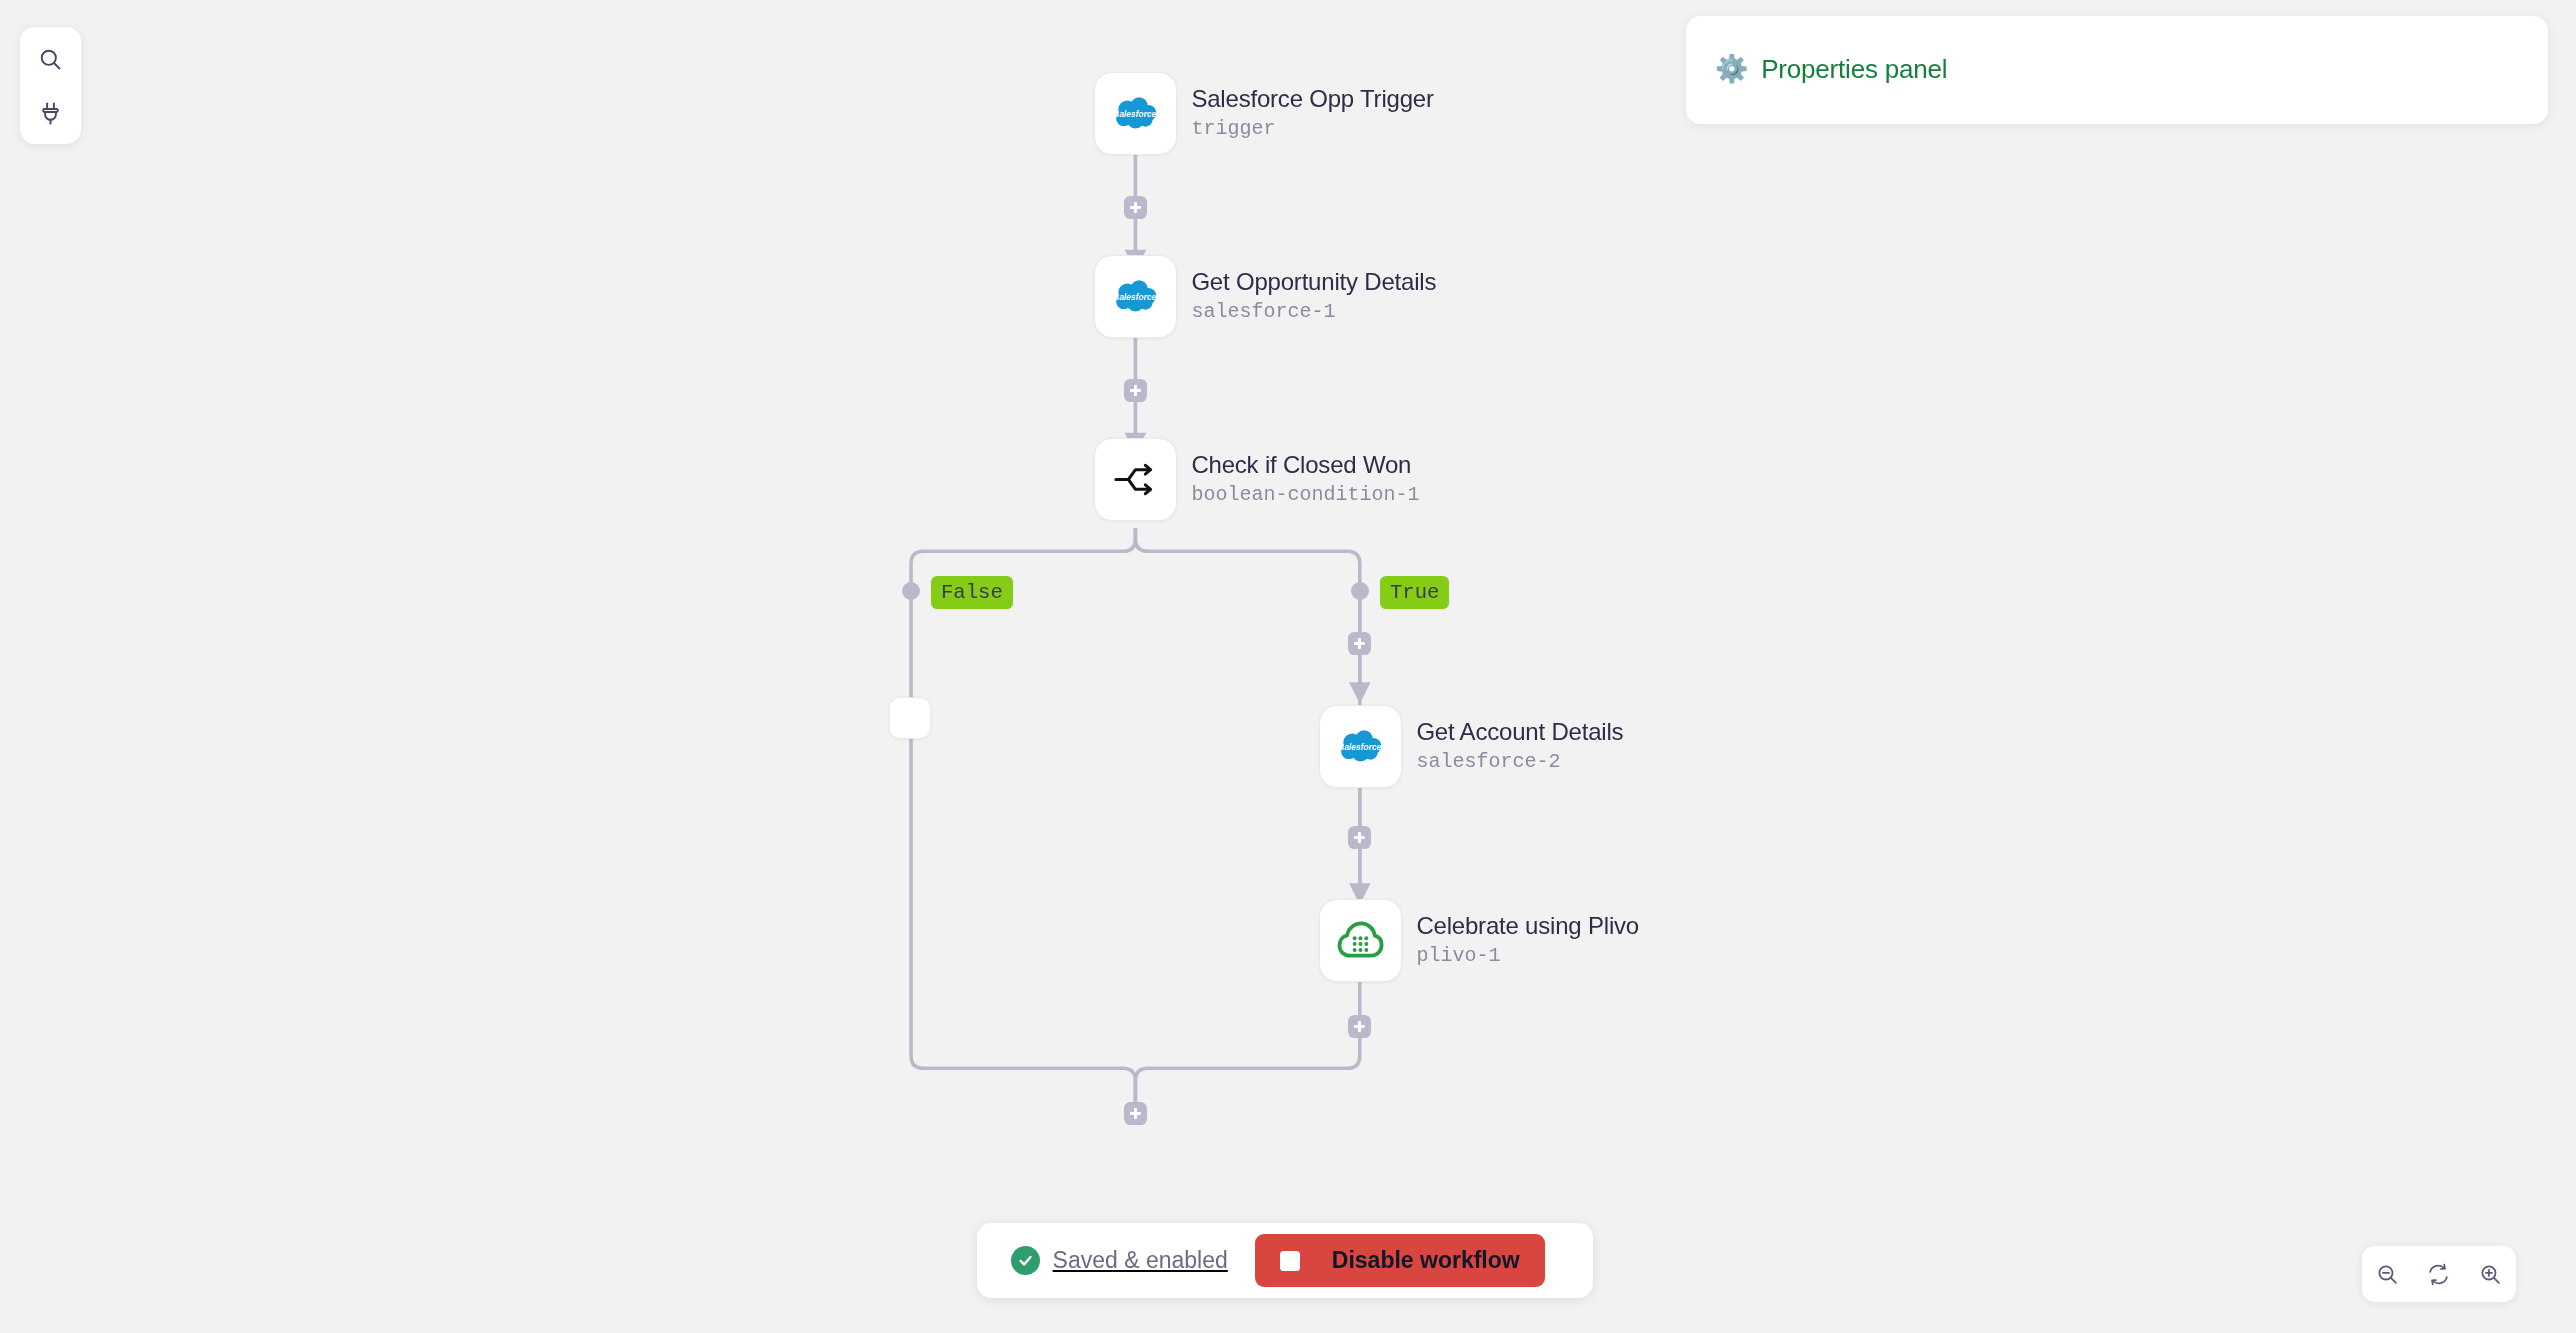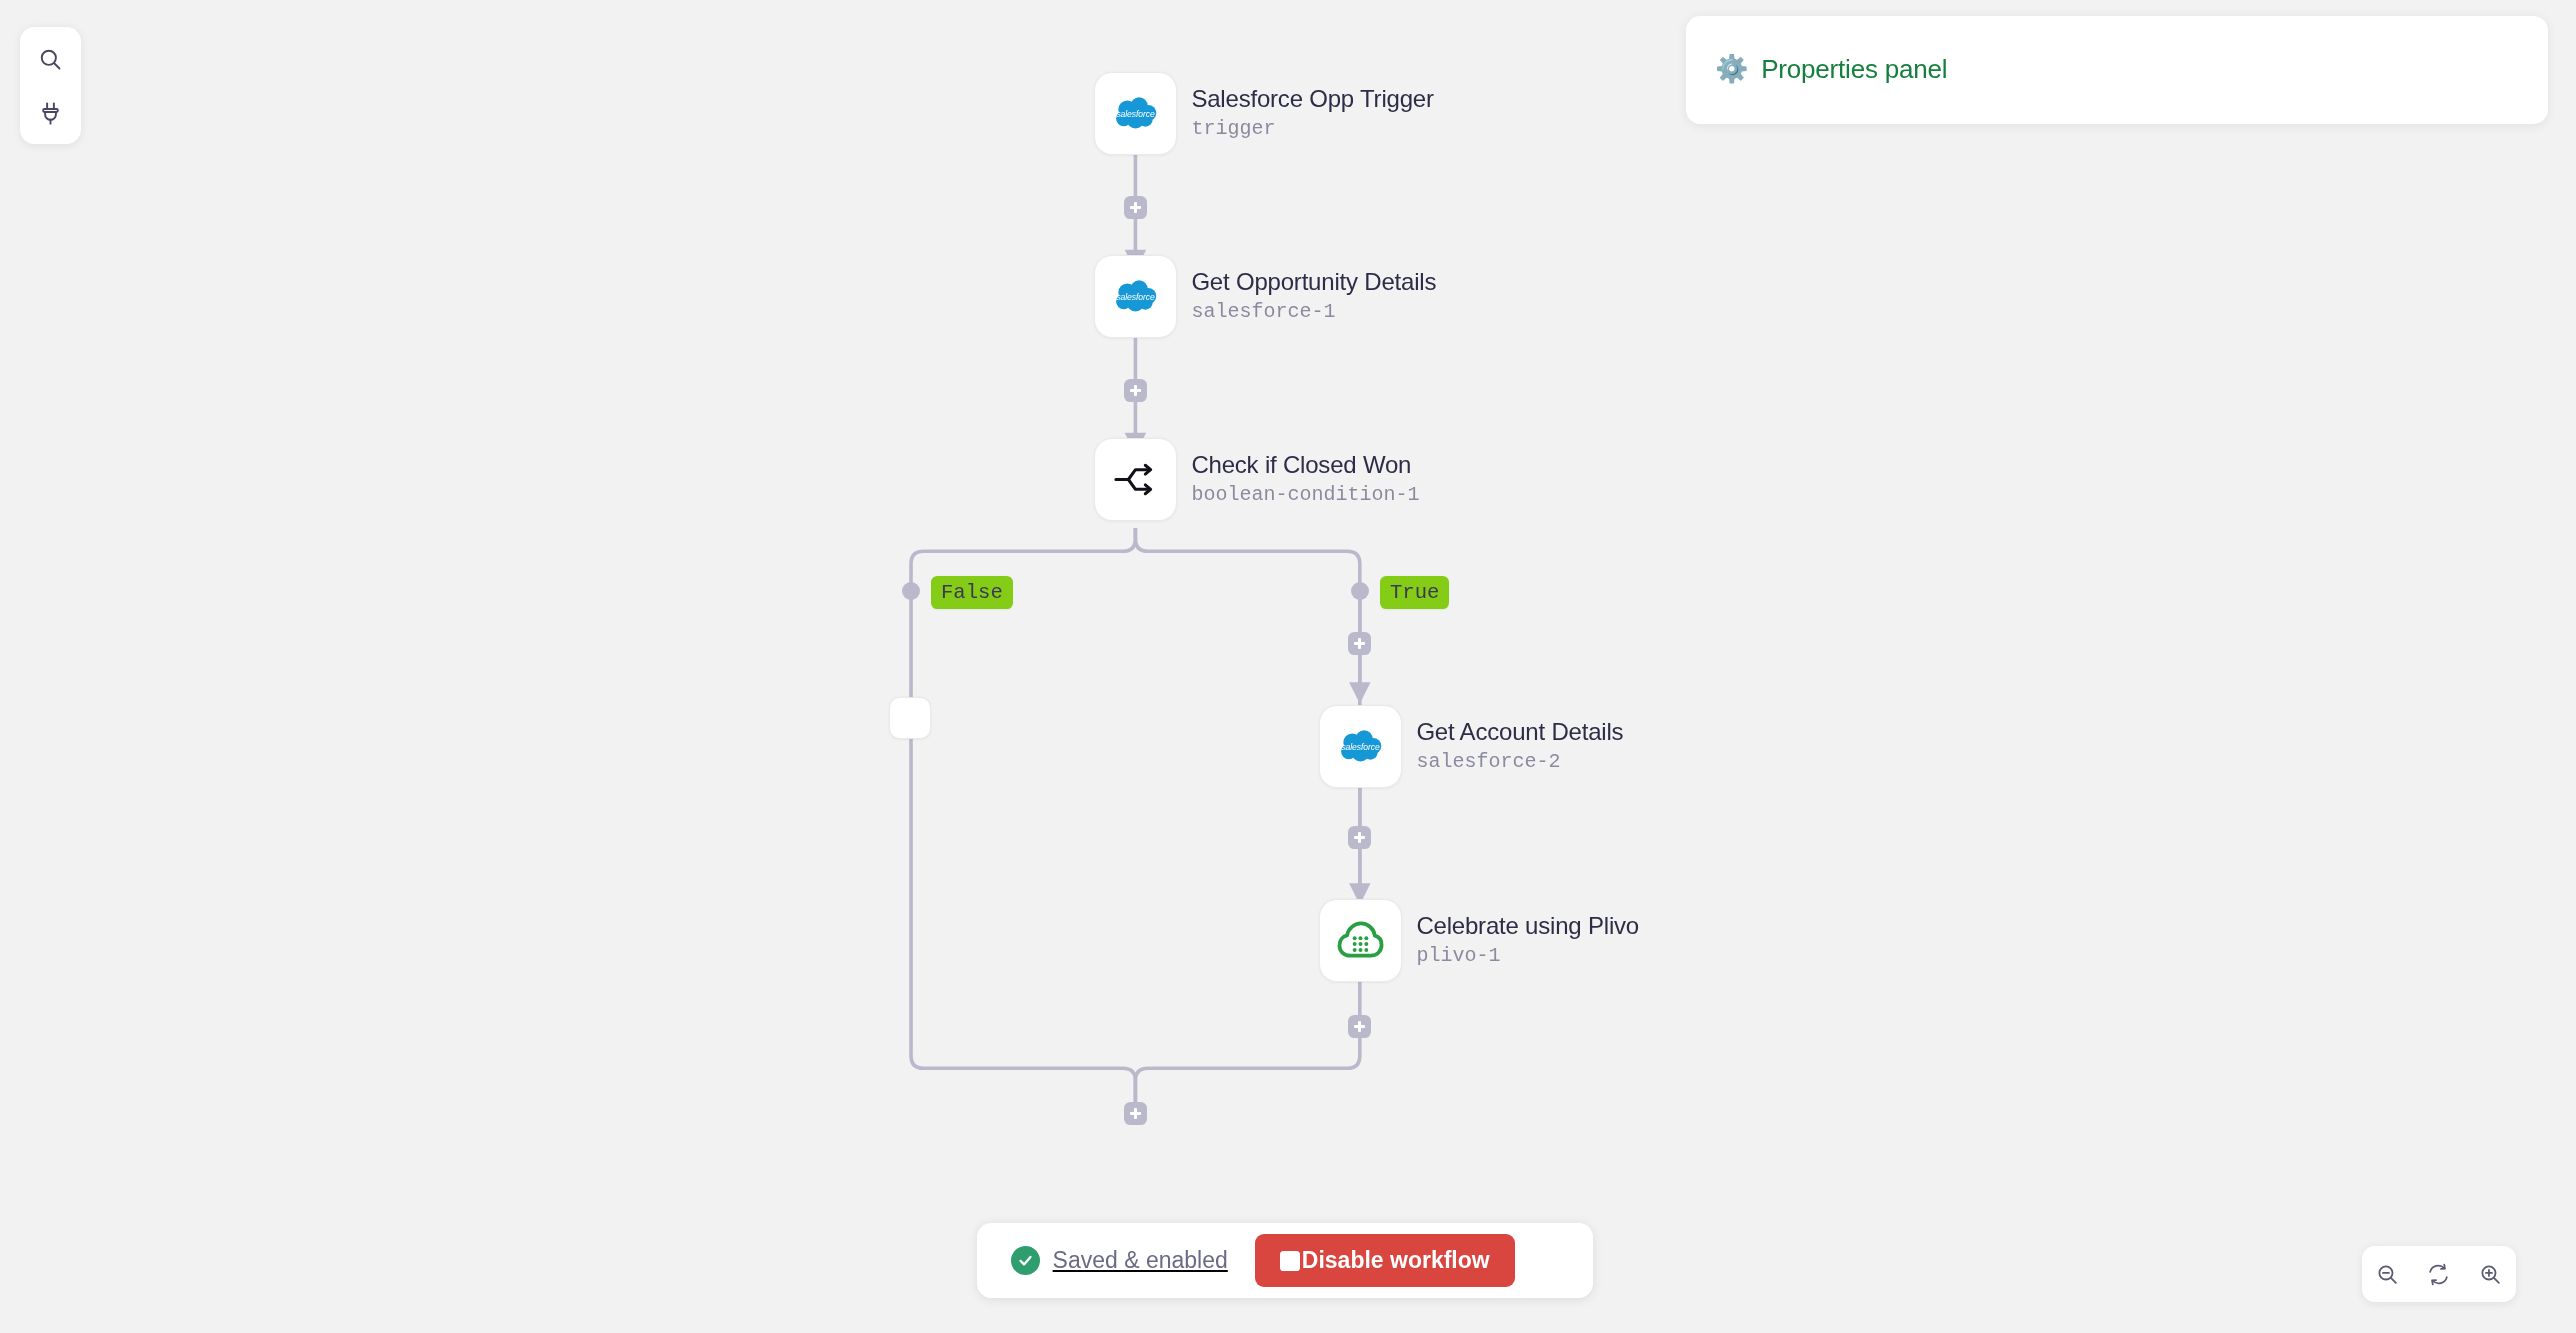--- a/index.html
+++ b/index.html
@@ -97,20 +97,21 @@
     height: 83px;
     background: #ffffff;
     border: 1.8px solid #eaeaea;
     border-radius: 18px;
     display: flex;
     align-items: center;
     justify-content: center;
     cursor: pointer;
     box-shadow: 0 0.9px 2.7px rgba(16,24,40,.05);
     flex: none;
+    font-weight: bold;
   }
   .node-box.small {
     width: 42px;
     height: 42px;
     border-radius: 10.8px;
   }
   .node-text {
     margin-left: 14.4px;
     white-space: nowrap;
   }
@@ -214,30 +215,30 @@
     flex: none;
   }
   .saved-text {
     font-size: 23px;
     color: #6a6a85;
     white-space: nowrap;
   }
   .disable-btn {
     display: flex;
     align-items: center;
-    gap: 2px;
+    gap: 32px;
     background: #d9453f;
     border: none;
     border-radius: 9px;
     padding: 12.6px 25px;
     cursor: pointer;
     font-family: "Liberation Sans", sans-serif;
     font-size: 23px;
     font-weight: bold;
-    color: #ffffff;
+    color: #0f172a;
     white-space: nowrap;
   }
   .stop-square {
     width: 20px; height: 20px;
     background: #ffffff;
     border-radius: 3.6px;
     flex: none;
   }
 
   

